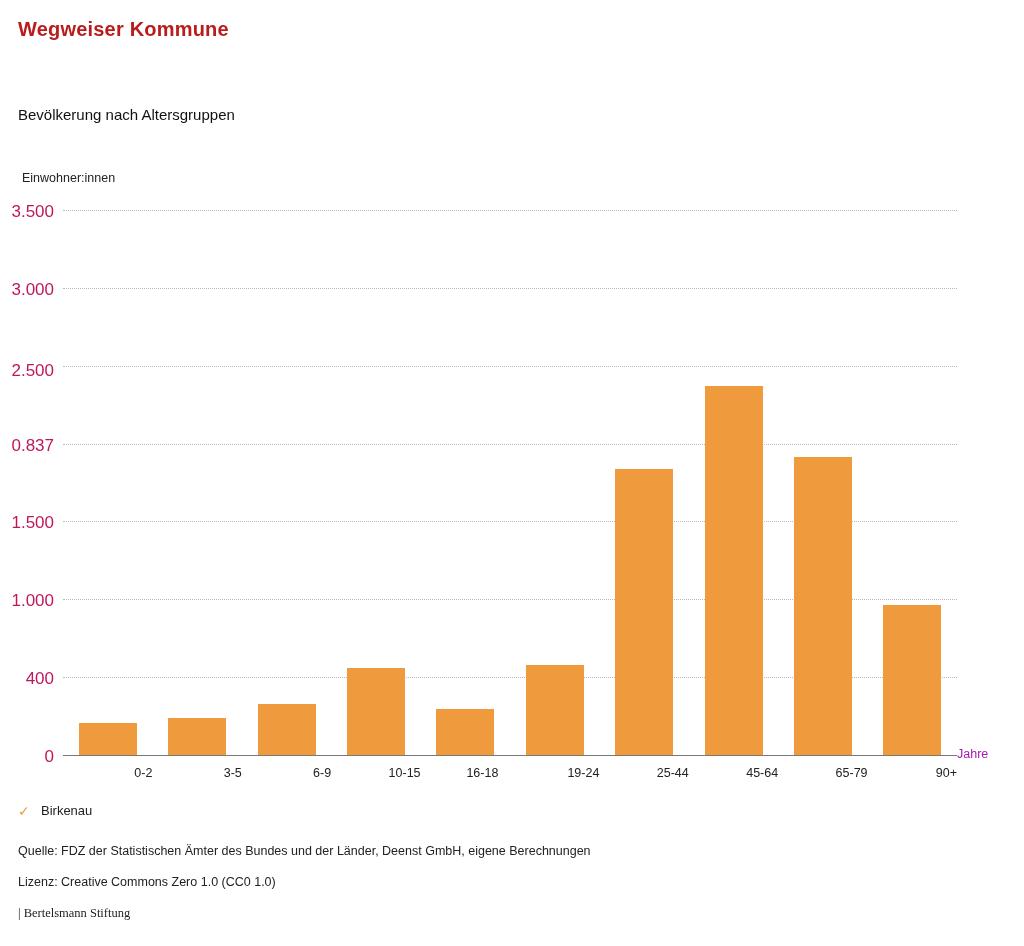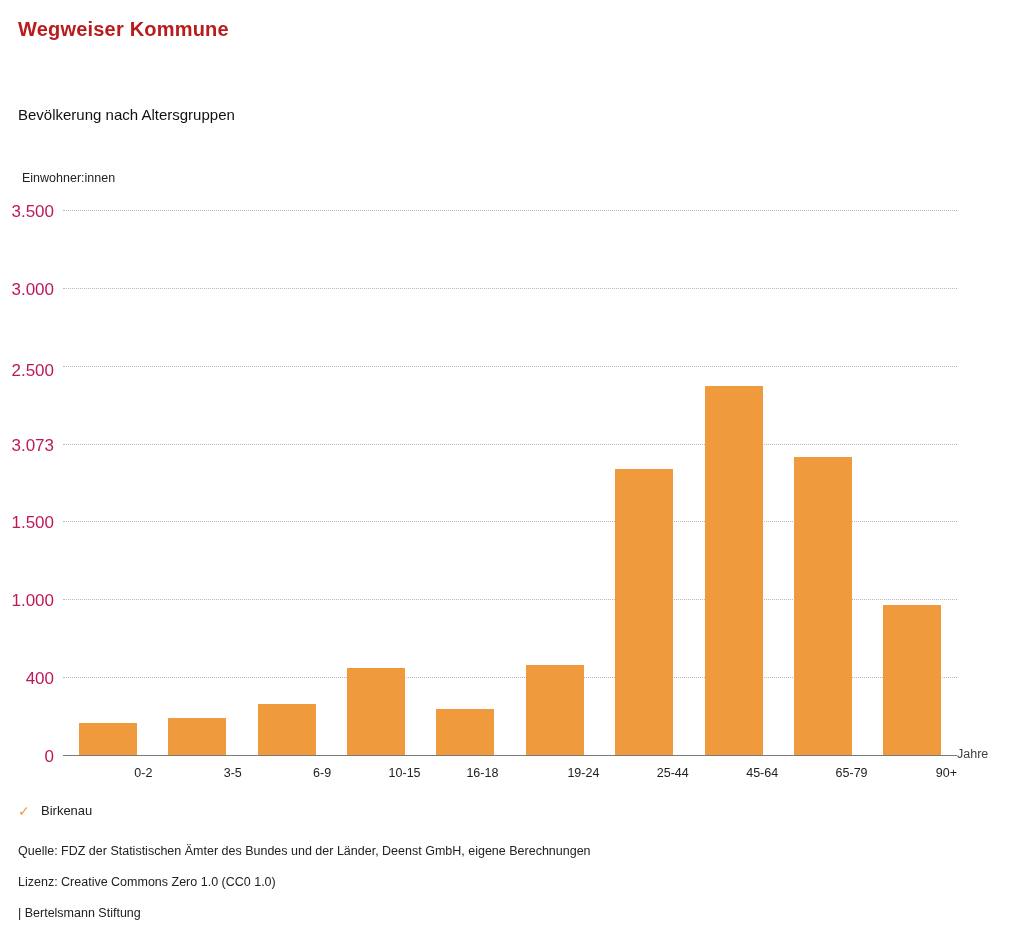--- a/index.html
+++ b/index.html
@@ -50,21 +50,21 @@
     left: 22px;
     top: 171px;
     font-size: 12.5px;
     color: #222222;
   }
   .xunit {
     position: absolute;
     left: 957px;
     top: 747px;
     font-size: 12.5px;
-    color: #404040;
+    color: #a21caf;
   }
   
   .plot {
     position: absolute;
     left: 63px;
     top: 210px;
     width: 894px;
     height: 545px;
   }
   .gridline {
@@ -126,21 +126,21 @@
     display: inline-block;
   }
   .footnote {
     position: absolute;
     left: 18px;
     font-size: 12.5px;
     color: #222222;
   }
   .fn1 { top: 844px; }
   .fn2 { top: 875px; }
-  .fn3 { top: 906px; }
+  .fn3 { top: 906px; font-family: Liberation Serif, serif; }
 </style>
 </head>
 <body>
 
 <div class="page">
 
   <div class="title">Wegweiser Kommune</div>
   <div class="subsubtitle">Bevölkerung nach Altersgruppen</div>
 
   <div class="ylabel">Einwohner:innen</div>
@@ -155,21 +155,21 @@
         <div class="gridline" style="top: 233.571px;"></div>
         <div class="gridline" style="top: 155.714px;"></div>
         <div class="gridline" style="top: 77.8571px;"></div>
         <div class="gridline" style="top: 0px;"></div>
       </div>
     <div id="yticks">
         <div class="ytick-label" style="left: -57px; top: 545px;">0</div>
         <div class="ytick-label" style="left: -57px; top: 467.143px;">400</div>
         <div class="ytick-label" style="left: -57px; top: 389.286px;">1.000</div>
         <div class="ytick-label" style="left: -57px; top: 311.429px;">1.500</div>
-        <div class="ytick-label" style="left: -57px; top: 233.571px;">3.073</div>
+        <div class="ytick-label" style="left: -57px; top: 233.571px;">0.837</div>
         <div class="ytick-label" style="left: -57px; top: 159px;">2.500</div>
         <div class="ytick-label" style="left: -57px; top: 77.8571px;">3.000</div>
         <div class="ytick-label" style="left: -57px; top: 0px;">3.500</div>
       </div>
     <div class="bars" id="bars">
         <div class="bar" title="0-2: 205" style="left: 15.7px; width: 58px; height: 31.9214px; background: rgb(239, 154, 60);"></div>
         <div class="bar" title="3-5: 235" style="left: 105.1px; width: 58px; height: 36.5929px; background: rgb(239, 154, 60);"></div>
         <div class="bar" title="6-9: 330" style="left: 194.5px; width: 58px; height: 51.3857px; background: rgb(239, 154, 60);"></div>
         <div class="bar" title="10-15: 560" style="left: 283.9px; width: 58px; height: 87.2px; background: rgb(239, 154, 60);"></div>
         <div class="bar" title="16-18: 295" style="left: 373.3px; width: 58px; height: 45.9357px; background: rgb(239, 154, 60);"></div>

